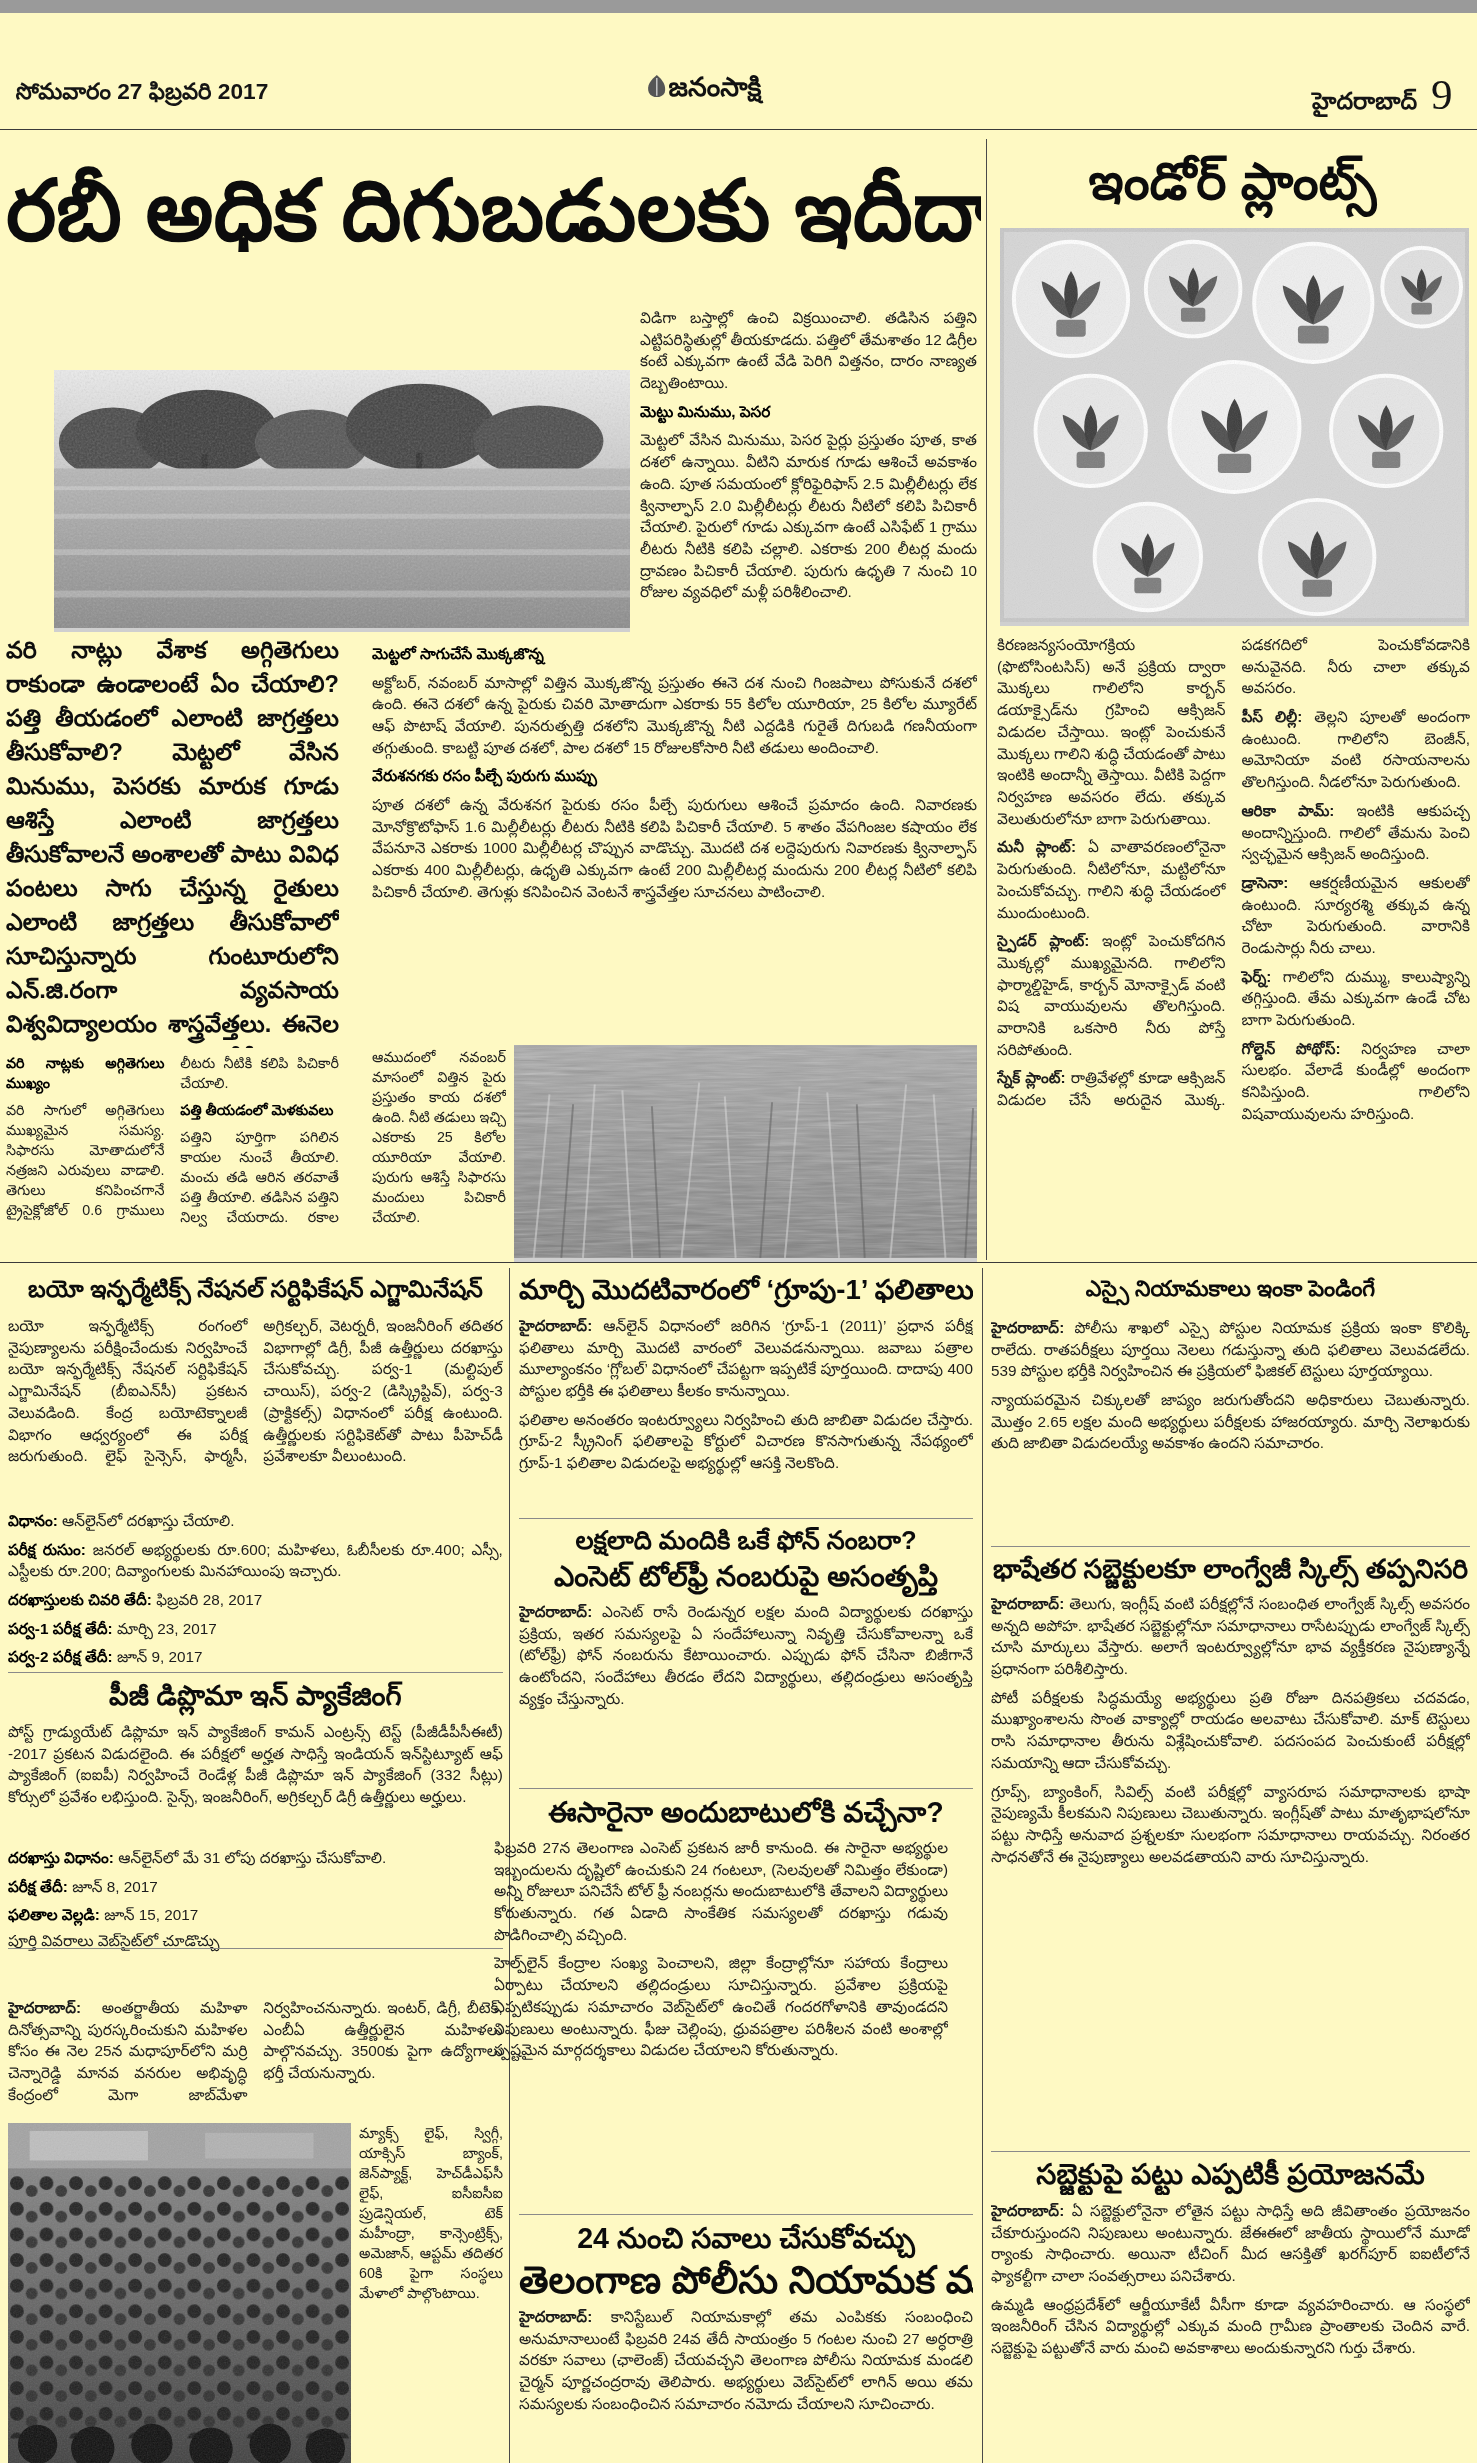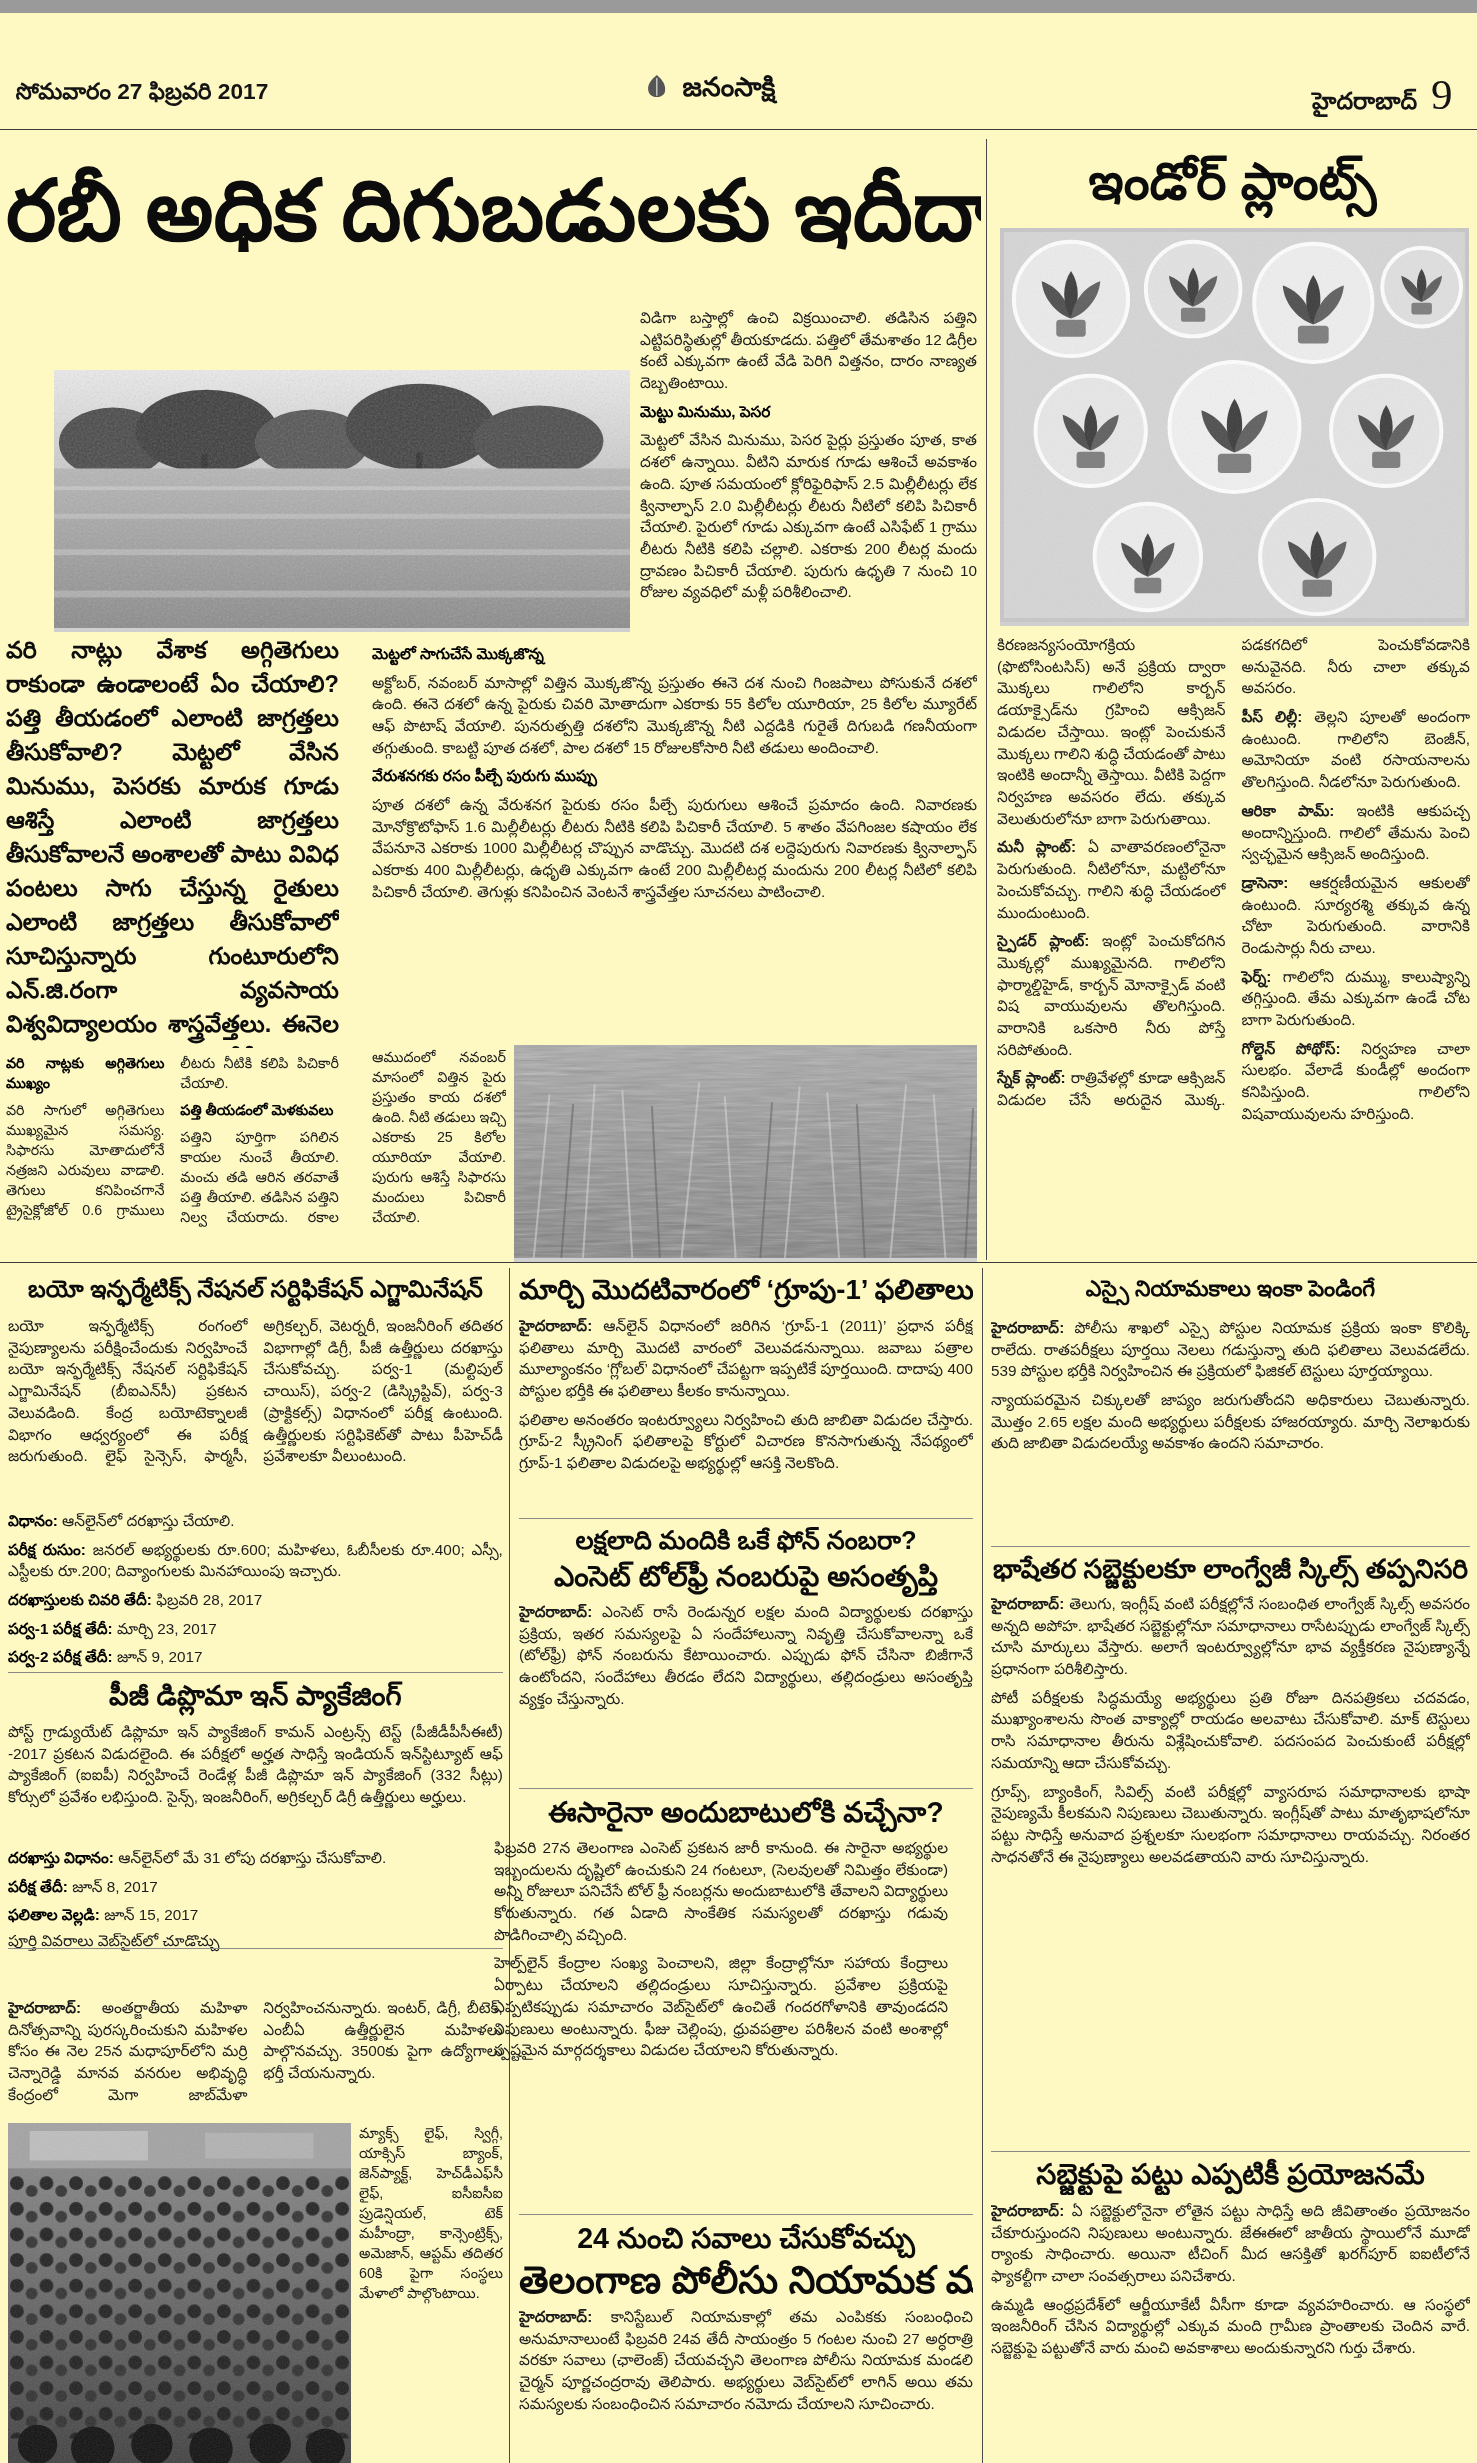--- a/index.html
+++ b/index.html
@@ -12,21 +12,21 @@
   .bt{font-size:15.3px;line-height:1.42;text-align:justify;overflow:hidden;color:#1c1c1c;}
   .bt p{margin:0 0 6.9px 0;}
   .bt-sm{font-size:14.3px;line-height:1.4;}
   .cols2{column-count:2;column-gap:15.8px;}
   .sub{font-weight:bold;color:#000;}
   .lbl b{color:#000;}
   .hline{border-top:1.5px solid #3a3a3a;height:0;}
   .hline-lt{border-top:1px solid #8a8a8a;height:0;}
   .vline{border-left:1.5px solid #4a4a4a;width:0;}
   .deck{font-size:23.6px;line-height:1.44;font-weight:bold;text-align:justify;color:#0e0e0e;overflow:hidden;}
-  .masthead{display:flex;align-items:center;gap:14px;font-weight:bold;font-size:26.6px;color:#111;}
+  .masthead{display:flex;align-items:center;gap:0;font-weight:bold;font-size:26.6px;color:#111;}
   .edition{display:flex;align-items:baseline;gap:13.8px;}
   .edition .ed{font-size:23.6px;font-weight:bold;}
   .edition .pn{font-size:43px;font-weight:normal;font-family:"Liberation Serif",serif;}
   .photo{display:block;background:#cfcfcf;}
 </style>
 </head>
 <body>
 
 <div class="page">
 

